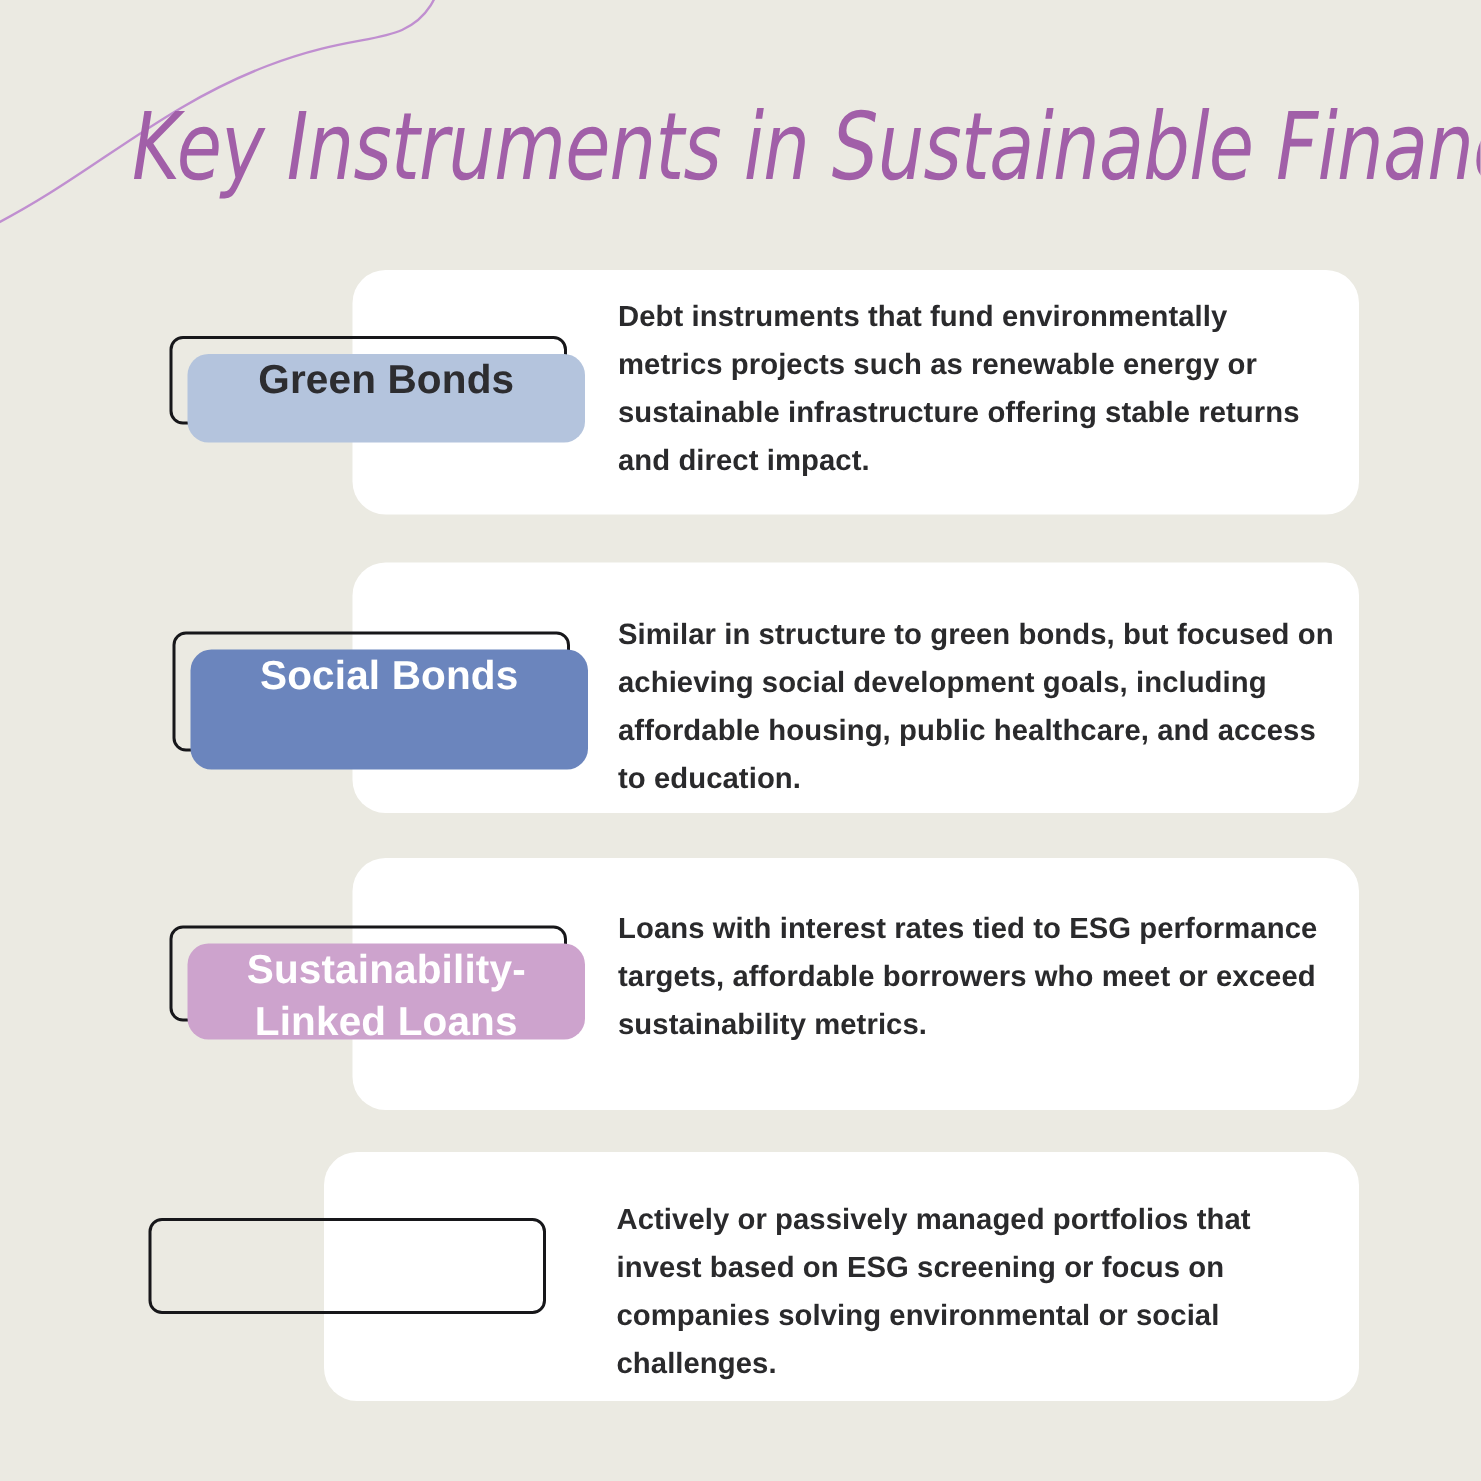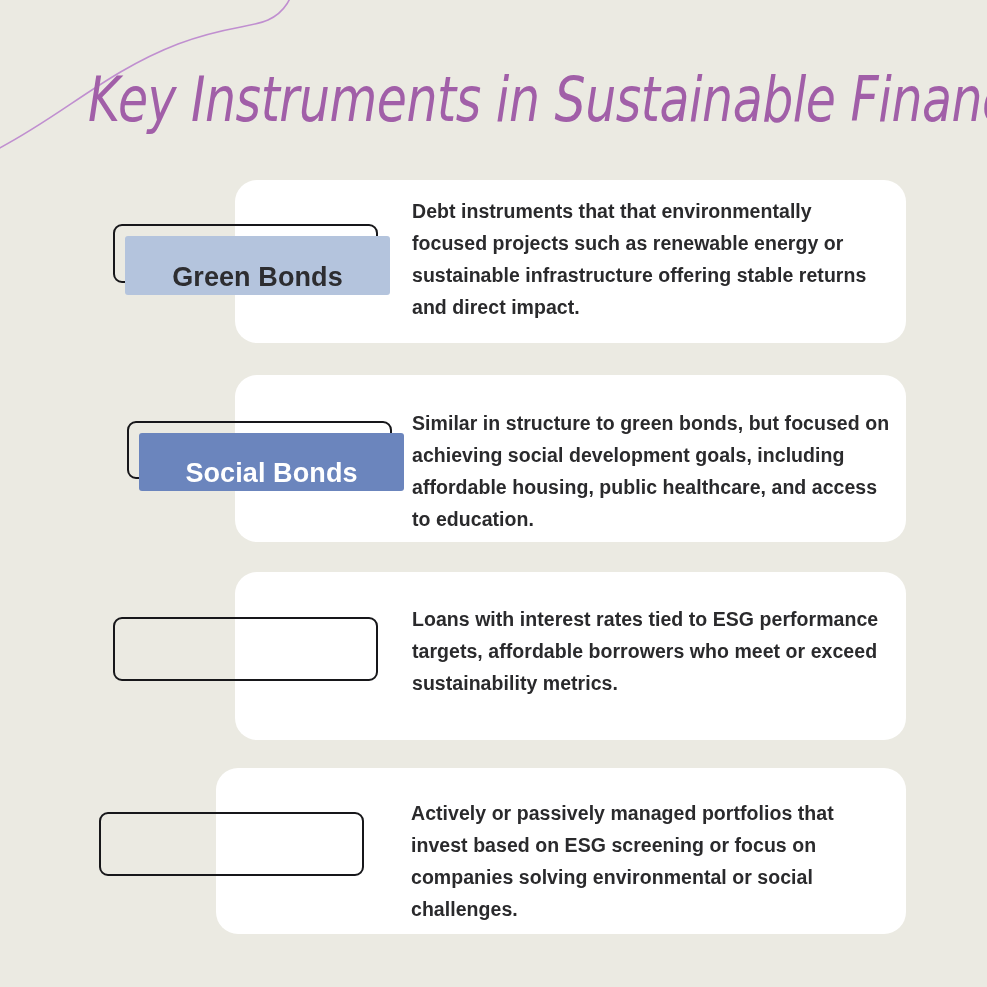--- a/index.html
+++ b/index.html
@@ -78,23 +78,23 @@
     border-radius: 9px;
     background: transparent;
     box-sizing: border-box;
   }
   .label-fill {
     position: absolute;
     left: 12px;
     top: 12px;
     right: 0;
     bottom: 0;
-    border-radius: 3px;
+    border-radius: 14px;
     display: flex;
-    align-items: flex-end;
+    align-items: flex-start;
     justify-content: center;
     box-sizing: border-box;
   }
   .label-text {
     font-size: 27px;
     font-weight: 700;
     line-height: 1.28;
     text-align: center;
     letter-spacing: 0.1px;
     white-space: pre-line;
@@ -125,41 +125,45 @@
   <div class="row" style="top:0">
     <div class="white-card" style="left:235px; top:180px; width:671px; height:163px;"></div>
 
     <div class="label-wrap" style="left:113px; top:224px; width:277px; height:71px;">
       <div class="label-outline"></div>
       <div class="label-fill" style="background:#b4c4dd;">
         <span class="label-text" style="color:#2d2d30;">Green Bonds</span>
       </div>
     </div>
 
-    <div class="body-text" style="left:412px; top:195px; width:478px;">Debt instruments that that environmentally focused projects such as renewable energy or sustainable infrastructure offering stable returns and direct impact.</div>
+    <div class="body-text" style="left:412px; top:195px; width:478px;">Debt instruments that fund environmentally metrics projects such as renewable energy or sustainable infrastructure offering stable returns and direct impact.</div>
   </div>
 
   <div class="row" style="top:0">
     <div class="white-card" style="left:235px; top:375px; width:671px; height:167px;"></div>
 
-    <div class="label-wrap" style="left:127px; top:421px; width:277px; height:70px;">
+    <div class="label-wrap" style="left:115px; top:421px; width:277px; height:92px;">
       <div class="label-outline"></div>
       <div class="label-fill" style="background:#6b85bd;">
         <span class="label-text" style="color:#ffffff;">Social Bonds</span>
       </div>
     </div>
 
     <div class="body-text" style="left:412px; top:407px; width:478px;">Similar in structure to green bonds, but focused on achieving social development goals, including affordable housing, public healthcare, and access to education.</div>
   </div>
 
   <div class="row" style="top:0">
     <div class="white-card" style="left:235px; top:572px; width:671px; height:168px;"></div>
 
     <div class="label-wrap" style="left:113px; top:617px; width:277px; height:76px;">
       <div class="label-outline"></div>
+      <div class="label-fill" style="background:#cda3cd;">
+        <span class="label-text" style="color:#ffffff;">Sustainability-
+Linked Loans</span>
+      </div>
     </div>
 
     <div class="body-text" style="left:412px; top:603px; width:478px;">Loans with interest rates tied to ESG performance targets, affordable borrowers who meet or exceed sustainability metrics.</div>
   </div>
 
   <div class="row" style="top:0">
     <div class="white-card" style="left:216px; top:768px; width:690px; height:166px;"></div>
 
     <div class="label-wrap" style="left:99px; top:812px; width:277px; height:76px;">
       <div class="label-outline"></div>

